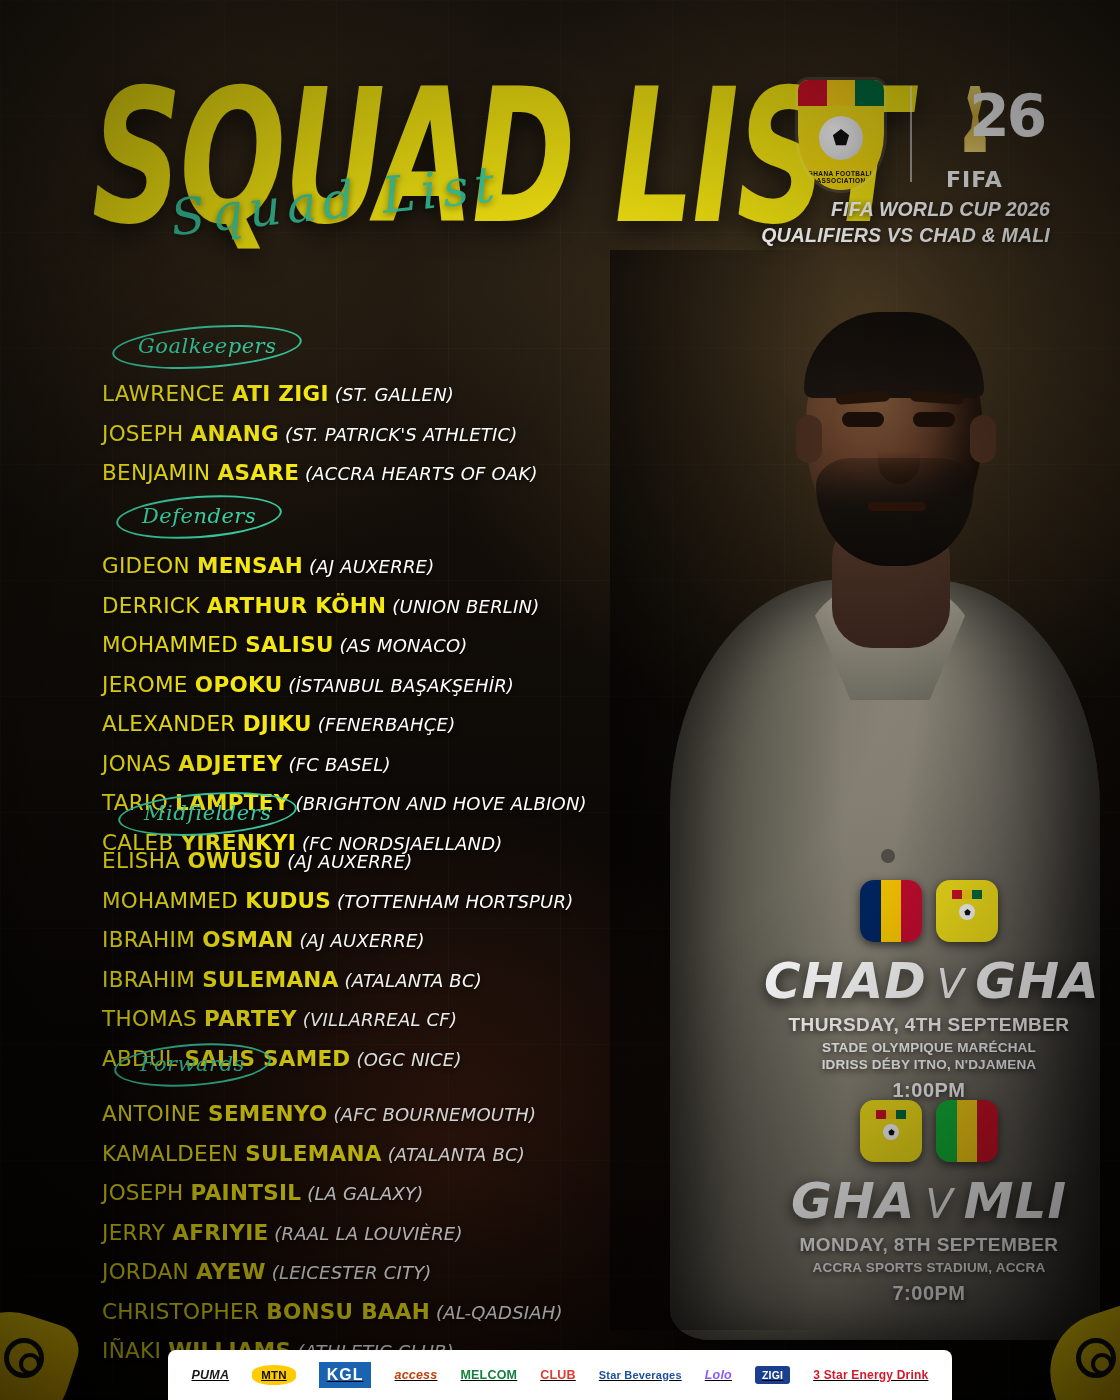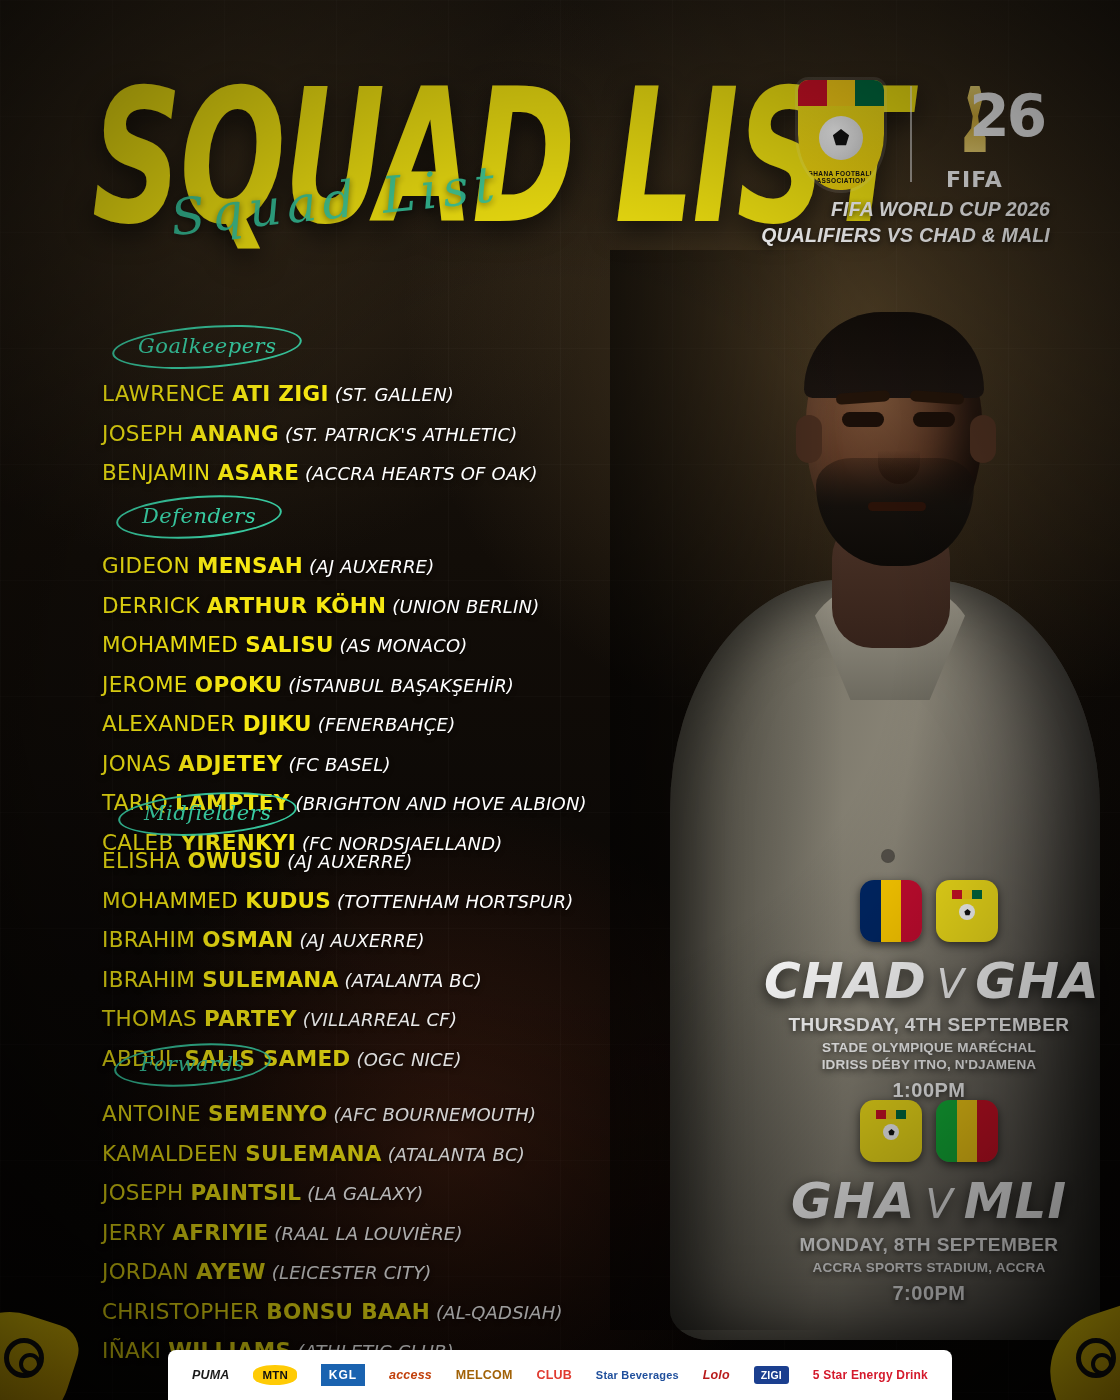--- a/index.html
+++ b/index.html
@@ -222,31 +222,31 @@
   }
   .vs-line .v { font-weight: 400; font-size: 40px; opacity: .95; padding: 0 10px; }
   .m-date { font-weight: 700; font-size: 19px; letter-spacing: .4px; margin-top: 4px; text-shadow: 0 2px 6px rgba(0,0,0,.7);}
   .m-venue { font-size: 13.5px; font-weight: 700; line-height: 1.25; margin-top: 4px; letter-spacing: .2px; text-shadow: 0 2px 6px rgba(0,0,0,.7);}
   .m-time { font-weight: 700; font-size: 20px; margin-top: 5px; letter-spacing: .5px; text-shadow: 0 2px 6px rgba(0,0,0,.7);}
 
   
   #sponsor-bar {
     position: absolute; left: 168px; right: 168px; bottom: 0; height: 50px;
     background: #ffffff; border-radius: 8px 8px 0 0;
-    display: flex; align-items: center; justify-content: space-around; padding: 0 12px;
+    display: flex; align-items: center; justify-content: space-around; padding: 0 12px; text-decoration: underline;
   }
   .sp { font-size: 12.5px; font-weight: 700; color: #1b1b1b; letter-spacing: .2px; white-space: nowrap; }
   .sp.puma { font-style: italic; }
   .sp.mtn { background:#ffcb05; border-radius: 50%/40%; padding: 4px 9px; color:#111; font-size: 11.5px;}
-  .sp.kgl { background:#1a63b0; color:#fff; padding: 4px 8px; font-size: 12px; letter-spacing:1px;}
+  .sp.kgl { background:#1a63b0; color:#fff; padding: 4px 8px; font-size: 16px; letter-spacing:1px;}
   .sp.access { color:#c2410c; font-style: italic; }
-  .sp.melcom { color:#a16207; }
+  .sp.melcom { color:#15803d; }
   .sp.goil { color:#e03a2f; }
   .sp.bola { color:#1f4f9c; font-size: 11px; }
-  .sp.lolo { color:#b91c1c; font-style: italic; }
+  .sp.lolo { color:#8b5cf6; font-style: italic; }
   .sp.perla { background:#1b3f8f; color:#fff; padding:3px 7px; border-radius: 3px; font-size: 10.5px;}
   .sp.star { color:#d4192b; font-size: 12px; }
 
   
   .corner { position: absolute; bottom: 0; width: 160px; height: 130px; pointer-events: none; }
   .corner.left { left: -10px; }
   .corner.right { right: -10px; }
   .cshape { position: absolute; width: 120px; height: 118px; background: linear-gradient(150deg,#f5d90a 0%, #e0a800 100%); border-radius: 60px 26px 60px 26px; }
   .cswirl { position: absolute; width: 40px; height: 40px; border: 5px solid #111; border-radius: 50%; }
   .cswirl::after { content:""; position:absolute; left:10px; top:10px; width:14px; height:14px; border:4px solid #111; border-radius:50%; }
@@ -472,16 +472,16 @@
   <div id="sponsor-bar">
     <div class="sp puma">PUMA</div>
     <div class="sp mtn">MTN</div>
     <div class="sp kgl">KGL</div>
     <div class="sp access">access</div>
     <div class="sp melcom">MELCOM</div>
     <div class="sp goil">CLUB</div>
     <div class="sp bola">Star Beverages</div>
     <div class="sp lolo">Lolo</div>
     <div class="sp perla">ZIGI</div>
-    <div class="sp star">5 Star Energy Drink</div>
+    <div class="sp star">3 Star Energy Drink</div>
   </div>
 
 </div>
 
 </body></html>

